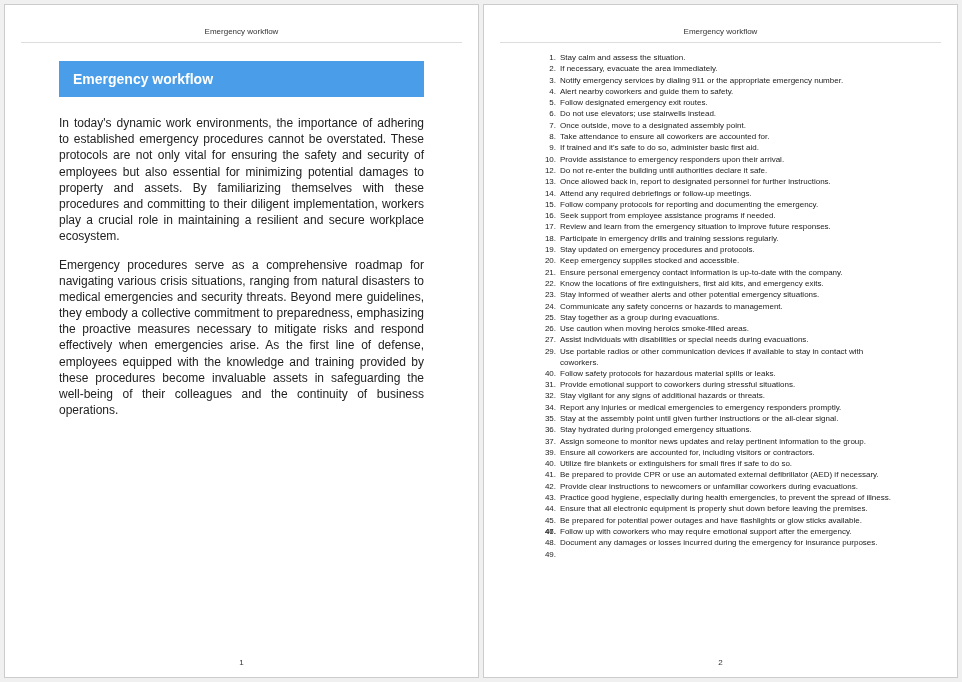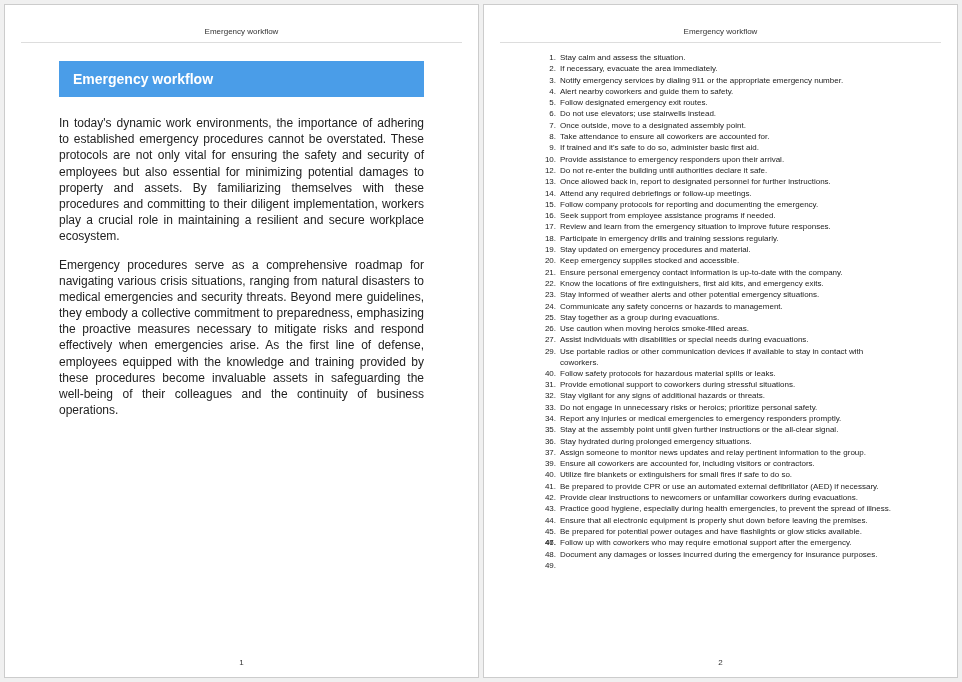--- a/index.html
+++ b/index.html
@@ -110,34 +110,33 @@
         <li><span class="num">8.</span><span>Take attendance to ensure all coworkers are accounted for.</span></li>
         <li><span class="num">9.</span><span>If trained and it's safe to do so, administer basic first aid.</span></li>
         <li><span class="num">10.</span><span>Provide assistance to emergency responders upon their arrival.</span></li>
         <li><span class="num">12.</span><span>Do not re-enter the building until authorities declare it safe.</span></li>
         <li><span class="num">13.</span><span>Once allowed back in, report to designated personnel for further instructions.</span></li>
         <li><span class="num">14.</span><span>Attend any required debriefings or follow-up meetings.</span></li>
         <li><span class="num">15.</span><span>Follow company protocols for reporting and documenting the emergency.</span></li>
         <li><span class="num">16.</span><span>Seek support from employee assistance programs if needed.</span></li>
         <li><span class="num">17.</span><span>Review and learn from the emergency situation to improve future responses.</span></li>
         <li><span class="num">18.</span><span>Participate in emergency drills and training sessions regularly.</span></li>
-        <li><span class="num">19.</span><span>Stay updated on emergency procedures and material.</span></li>
+        <li><span class="num">19.</span><span>Stay updated on emergency procedures and protocols.</span></li>
         <li><span class="num">20.</span><span>Keep emergency supplies stocked and accessible.</span></li>
         <li><span class="num">21.</span><span>Ensure personal emergency contact information is up-to-date with the company.</span></li>
         <li><span class="num">22.</span><span>Know the locations of fire extinguishers, first aid kits, and emergency exits.</span></li>
         <li><span class="num">23.</span><span>Stay informed of weather alerts and other potential emergency situations.</span></li>
         <li><span class="num">24.</span><span>Communicate any safety concerns or hazards to management.</span></li>
         <li><span class="num">25.</span><span>Stay together as a group during evacuations.</span></li>
         <li><span class="num">26.</span><span>Use caution when moving heroics smoke-filled areas.</span></li>
         <li><span class="num">27.</span><span>Assist individuals with disabilities or special needs during evacuations.</span></li>
         <li><span class="num">29.</span><span>Use portable radios or other communication devices if available to stay in contact with coworkers.</span></li>
         <li><span class="num">40.</span><span>Follow safety protocols for hazardous material spills or leaks.</span></li>
         <li><span class="num">31.</span><span>Provide emotional support to coworkers during stressful situations.</span></li>
         <li><span class="num">32.</span><span>Stay vigilant for any signs of additional hazards or threats.</span></li>
-        <li><span class="num">33.</span><span>Do not engage in unnecessary risks or heroics; prioritize personal safety.</span></li>
         <li><span class="num">34.</span><span>Report any injuries or medical emergencies to emergency responders promptly.</span></li>
         <li><span class="num">35.</span><span>Stay at the assembly point until given further instructions or the all-clear signal.</span></li>
         <li><span class="num">36.</span><span>Stay hydrated during prolonged emergency situations.</span></li>
         <li><span class="num">37.</span><span>Assign someone to monitor news updates and relay pertinent information to the group.</span></li>
         <li><span class="num">39.</span><span>Ensure all coworkers are accounted for, including visitors or contractors.</span></li>
         <li><span class="num">40.</span><span>Utilize fire blankets or extinguishers for small fires if safe to do so.</span></li>
         <li><span class="num">41.</span><span>Be prepared to provide CPR or use an automated external defibrillator (AED) if necessary.</span></li>
         <li><span class="num">42.</span><span>Provide clear instructions to newcomers or unfamiliar coworkers during evacuations.</span></li>
         <li><span class="num">43.</span><span>Practice good hygiene, especially during health emergencies, to prevent the spread of illness.</span></li>
         <li><span class="num">44.</span><span>Ensure that all electronic equipment is properly shut down before leaving the premises.</span></li>

